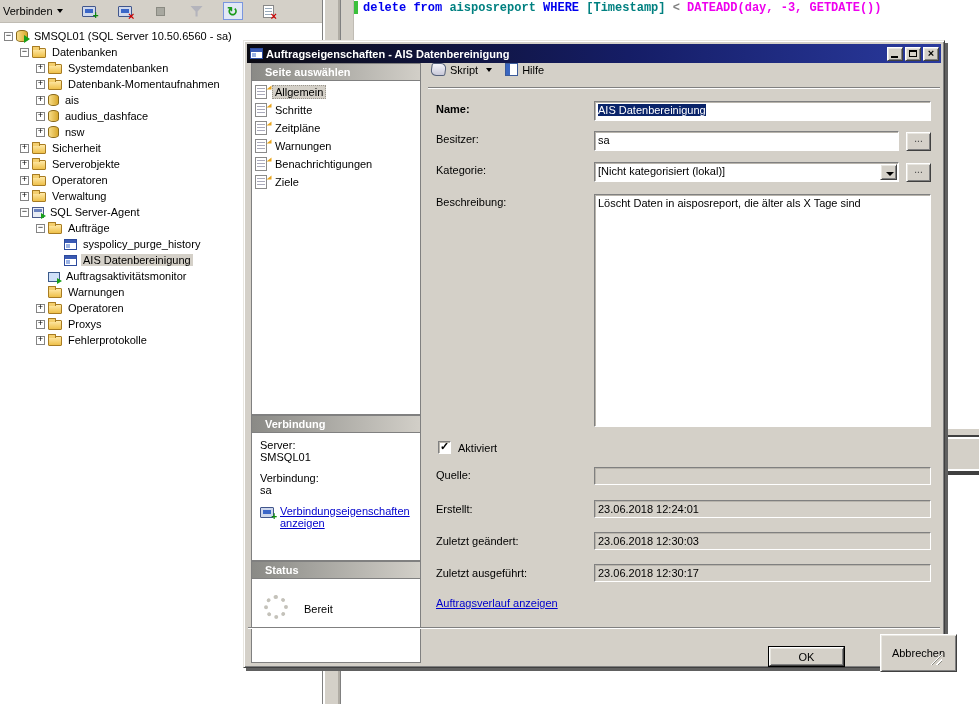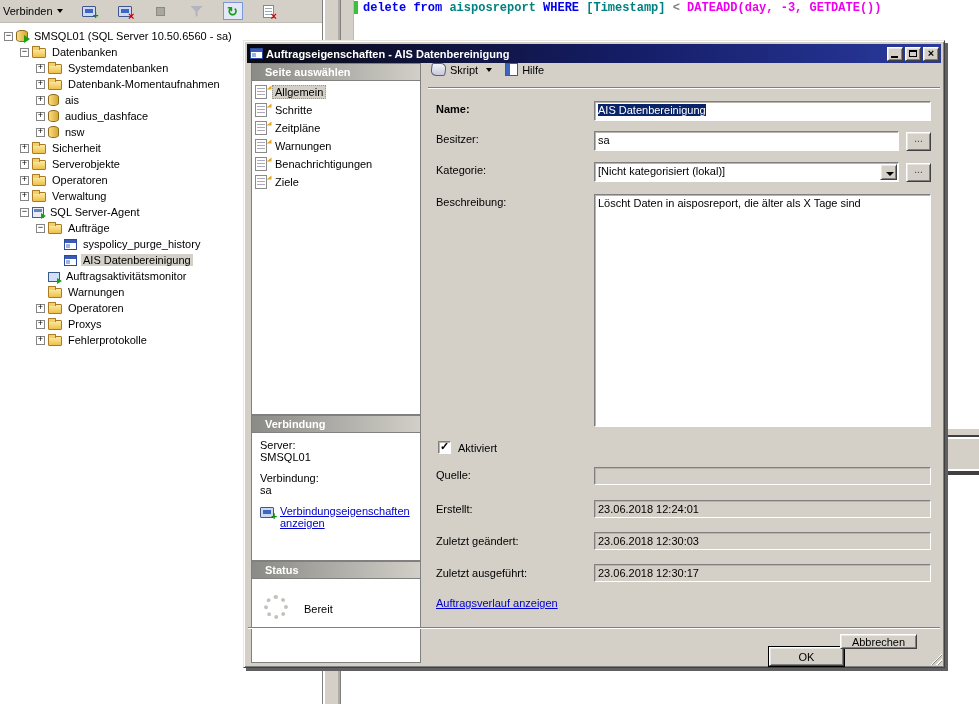--- a/index.html
+++ b/index.html
@@ -399,15 +399,15 @@
   <div class="flabel abs" style="left:192px;top:494px;">Zuletzt geändert:</div>
   <div class="sunken-gray abs field-text" style="left:350px;top:491px;width:337px;height:18px;">23.06.2018 12:30:03</div>
 
   <div class="flabel abs" style="left:192px;top:526px;">Zuletzt ausgeführt:</div>
   <div class="sunken-gray abs field-text" style="left:350px;top:523px;width:337px;height:18px;">23.06.2018 12:30:17</div>
 
   <a class="bluelink abs" style="left:192px;top:556px;">Auftragsverlauf anzeigen</a>
 
   <div class="abs etch" style="left:4px;right:4px;top:586px;"></div>
   <div class="raised btn default abs" style="left:525px;top:606px;width:75px;height:19px;">OK</div>
-  <div class="raised btn abs" style="left:596px;top:593px;width:77px;height:15px;">Abbrechen</div>
+  <div class="raised btn abs" style="left:636px;top:593px;width:77px;height:38px;">Abbrechen</div>
   <div class="abs" id="grip"></div>
 </div>
 
 </body></html>

